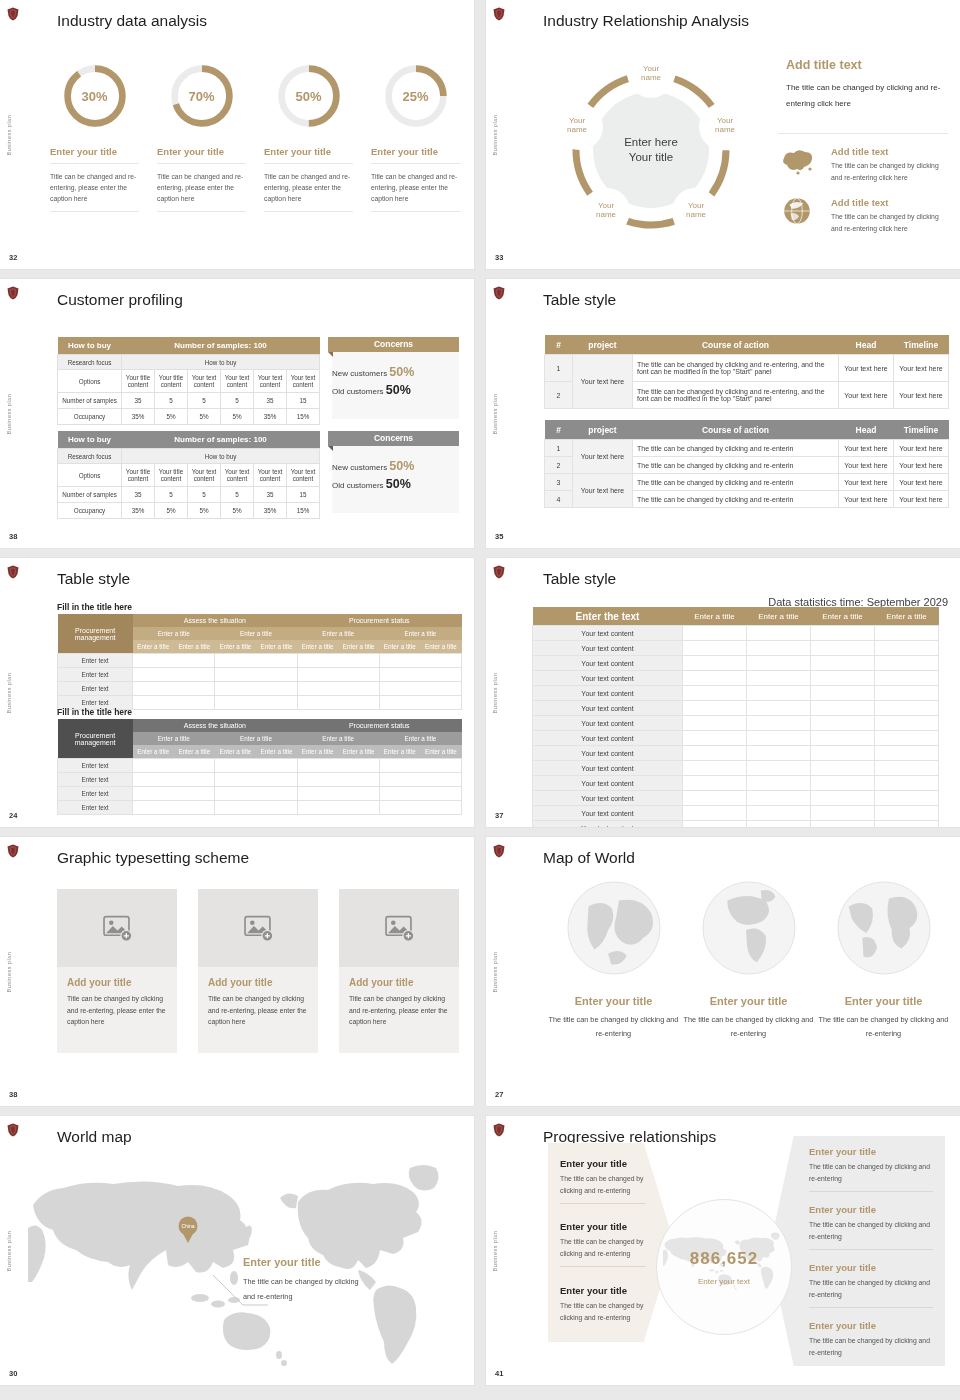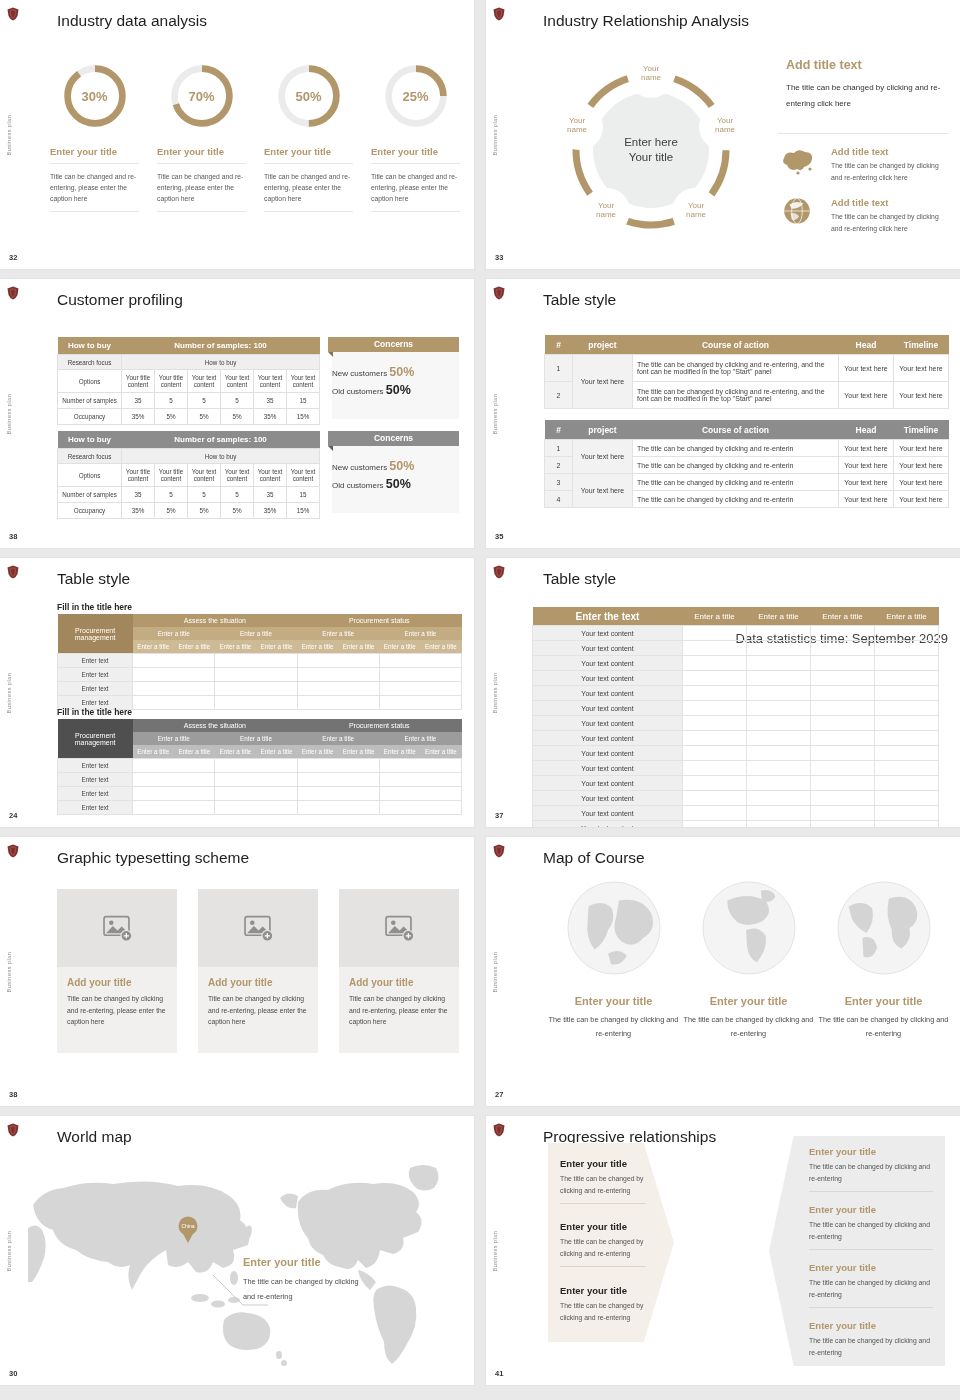--- a/index.html
+++ b/index.html
@@ -68,21 +68,21 @@
   .t36.gld td.corner{background:#a3875c;}
   .t36.gld .g1{background:#b3986c;font-size:7px;}
   .t36.gld .g2{background:#c3ab82;}
   .t36.gld .g3{background:#cfba96;}
   .t36.gry td.corner{background:#4f4f4f;}
   .t36.gry .g1{background:#737373;font-size:7px;}
   .t36.gry .g2{background:#9c9c9c;}
   .t36.gry .g3{background:#bdbdbd;}
   .t36 td.rl{background:#efefef;}
   
-  .note{position:absolute;right:12px;top:38px;font-size:13px;color:#404040;margin-top:35px;}
+  .note{position:absolute;right:12px;top:38px;font-size:11px;color:#404040;}
   .t37{position:absolute;left:46px;top:49px;width:405px;font-size:7px;color:#404040;}
   .t37 th{background:#b2976b;color:#fff;height:16px;font-size:8px;font-weight:normal;}
   .t37 th.main{font-size:10px;font-weight:bold;}
   .t37 td{border:1px solid #e3e3e3;height:12px;text-align:center;}
   .t37 td.rl{background:#efefef;}
   
   .card{position:absolute;top:52px;width:120px;height:164px;}
   .card .img-area{height:78px;background:#e5e3e2;display:flex;align-items:center;justify-content:center;}
   .card .txt-area{height:86px;background:#f2f0ef;padding:10px 10px 0 10px;box-sizing:border-box;}
   .card-title{font-size:10px;font-weight:bold;color:#b2976b;}
@@ -763,21 +763,21 @@
       </div>
     </div>
     <div class="pnum">38</div>
   </div>
 
   <div class="slide">
     <svg class="logo" viewBox="0 0 12 14">
         <use href="#crest"></use>
       </svg>
     <div class="vlabel">Business plan</div>
-    <div class="stitle">Map of Course</div>
+    <div class="stitle">Map of World</div>
     <div class="globe-col" style="left:60px;">
       <svg width="98" height="98" viewBox="0 0 100 100">
         <defs>
             <clipPath id="gc1">
               <circle cx="50" cy="50" r="47"></circle>
             </clipPath>
           </defs>
         <circle cx="50" cy="50" r="47" fill="#f4f4f4" stroke="#e2e2e2"></circle>
         <g clip-path="url(#gc1)" fill="#d4d4d4">
           <path d="M55,22 Q78,18 88,35 Q94,52 80,60 Q70,72 58,64 Q47,55 52,40 Z"></path>
@@ -885,16 +885,25 @@
       <div class="rblk" style="top:126px;">
         <div class="blk-title-gold">Enter your title</div>
         <div class="blk-cap">The title can be changed by clicking and re-entering</div>
         <div class="blk-div"></div>
       </div>
       <div class="rblk" style="top:184px;">
         <div class="blk-title-gold">Enter your title</div>
         <div class="blk-cap">The title can be changed by clicking and re-entering</div>
       </div>
     </div>
+    <div class="circle41">
+      <svg class="mini-map" width="122" height="63" viewBox="0 0 430 220">
+        <g fill="#dcdcdc">
+            <use href="#worldmap"></use>
+          </g>
+      </svg>
+      <div class="stat-num">886,652</div>
+      <div class="stat-lbl">Enter your text</div>
+    </div>
     <div class="pnum">41</div>
   </div>
 
 </div>
 
 </body></html>

